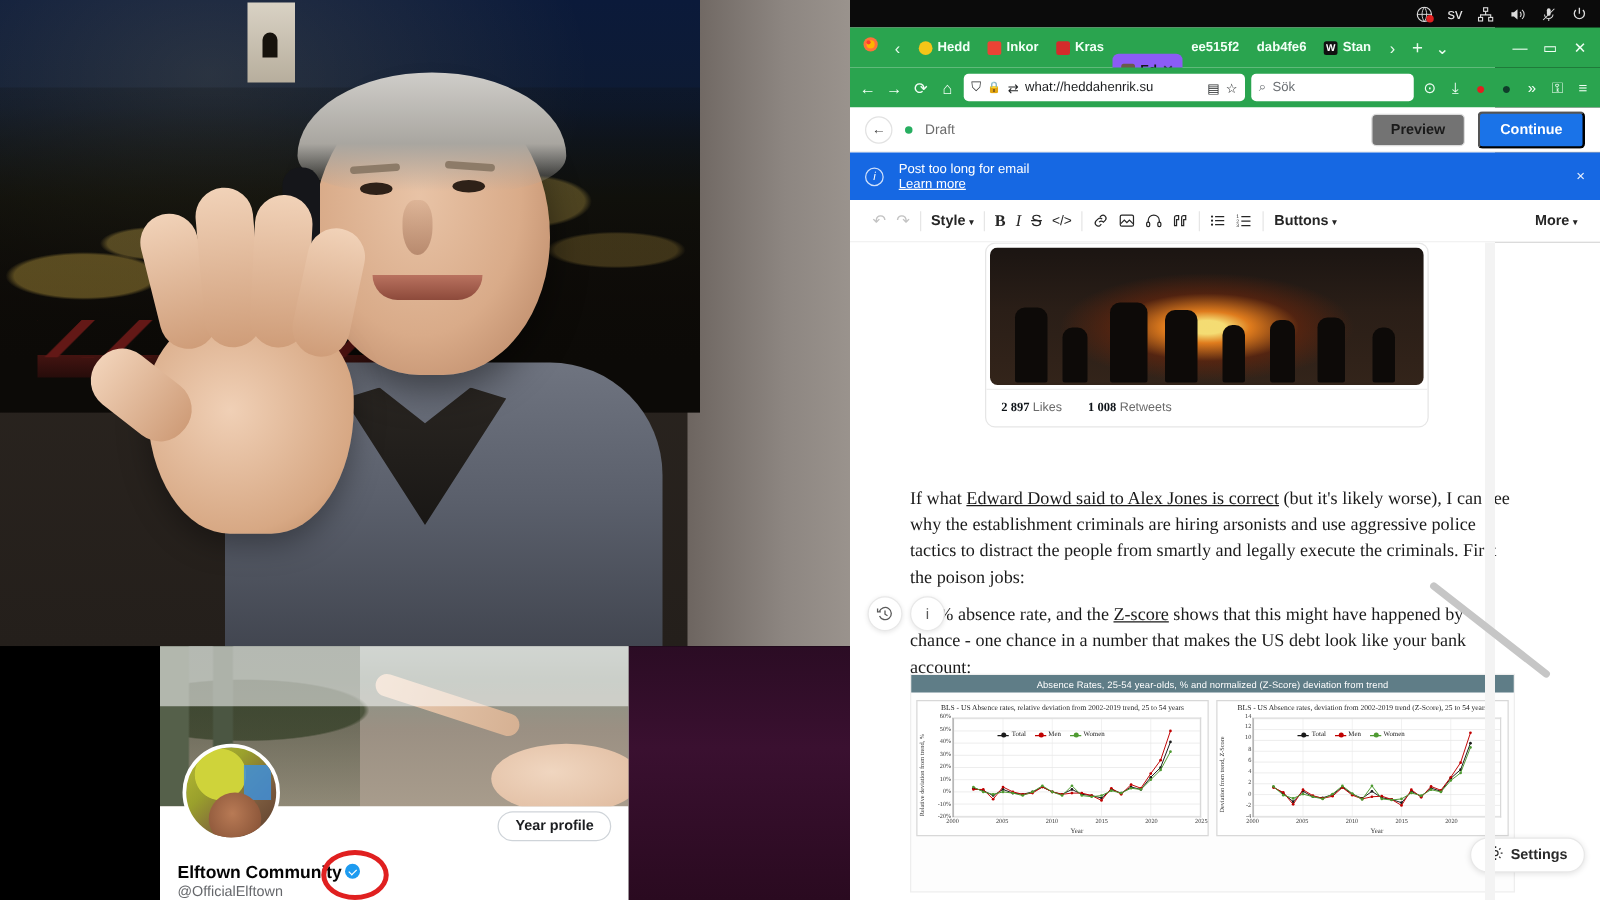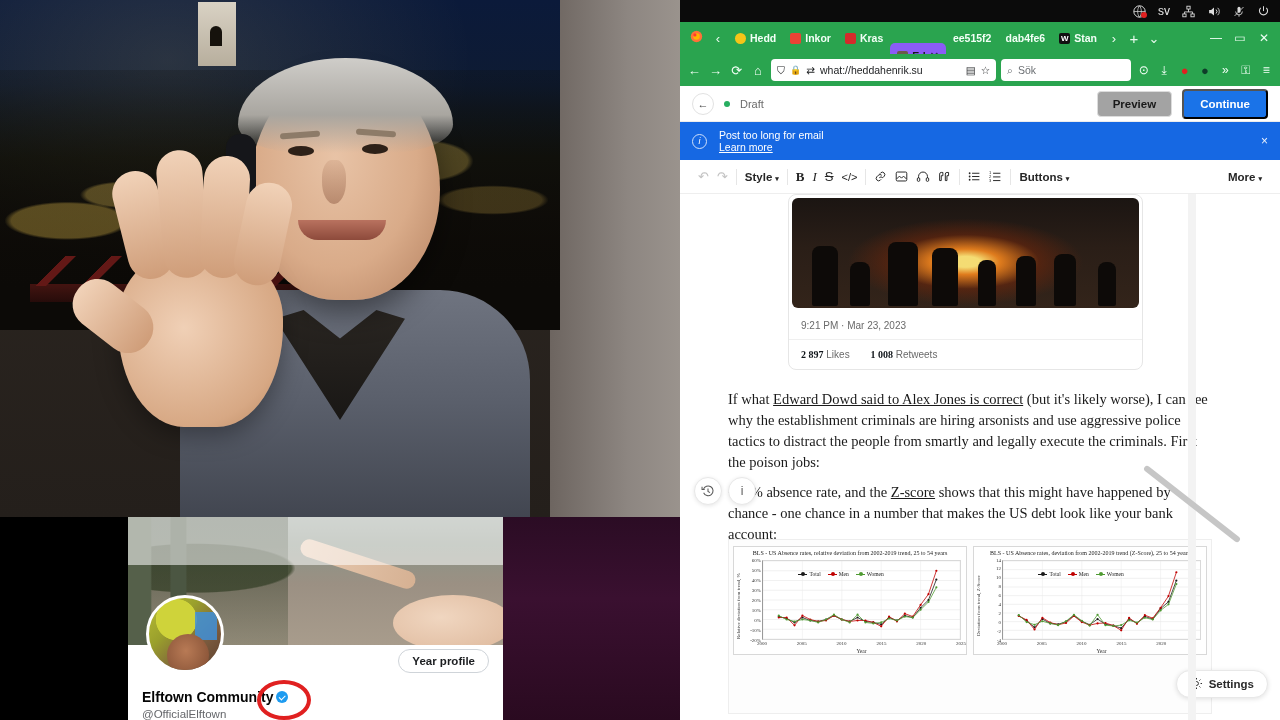--- a/index.html
+++ b/index.html
@@ -254,21 +254,21 @@
     border-bottom:1px solid #ececec;
   }
   .back-circle {
     width:22px; height:22px; border-radius:50%; border:1px solid #e2e2e2;
     display:flex; align-items:center; justify-content:center; font-size:11px; color:#444;
   }
   .draft-dot { width:6px; height:6px; border-radius:50%; background:#27ae60; }
   .draft-label { font-size:11px; color:#6b6b6b;text-align:right; }
   .spacer { flex:1; }
   .btn-preview {
-    border:1px solid #dcdcdc; background:#a3a3a3; color:#1a1a1a;
+    border:1px solid #dcdcdc; background:#737373; color:#1a1a1a;
     font-size:11.5px; font-weight:bold; padding:6px 15px; border-radius:4px;
   }
   .btn-continue {
     background:#1a73e8; color:#fff; font-size:11.5px; font-weight:bold;
     padding:7px 16px; border-radius:4px;
   }
 
   .banner {
     position:absolute; left:0; top:122px; width:600px; height:38px;
     background:#1668e3; color:#fff; display:flex; align-items:center; padding:0 12px; gap:12px;
@@ -627,32 +627,32 @@
         <div class="tweet-img">
           <span class="fig" style="left:20px;width:26px;height:60px"></span>
           <span class="fig" style="left:58px;width:20px;height:44px"></span>
           <span class="fig" style="left:96px;width:30px;height:64px"></span>
           <span class="fig" style="left:140px;width:26px;height:58px"></span>
           <span class="fig" style="left:186px;width:18px;height:46px"></span>
           <span class="fig" style="left:224px;width:20px;height:50px"></span>
           <span class="fig" style="left:262px;width:22px;height:52px"></span>
           <span class="fig" style="left:306px;width:18px;height:44px"></span>
         </div>
-        <div class="tweet-meta">9:21 PM · Mar 23, 2023</div>
         <div class="tweet-stats">
           <span class="grp"><b>2 897</b> <span>Likes</span></span>
           <span class="grp"><b>1 008</b> <span>Retweets</span></span>
         </div>
       </div>
 
       <p class="para p1"><span>If what </span><a href="#">Edward Dowd said to Alex Jones  is correct</a><span> (but it's likely worse), I can see why the establishment criminals are hiring arsonists and use aggressive police tactics to distract the people from smartly and legally execute the criminals. First the poison jobs:</span></p>
 
       <p class="para p2"><span>+50% absence rate, and the </span><a href="#">Z-score</a><span> shows that this might have happened by chance - one chance in a number that makes the US debt look like your bank account:</span></p>
 
       <div class="chart-block">
+        <div class="chart-title-bar">Absence Rates, 25-54 year-olds, % and normalized (Z-Score) deviation from trend</div>
         <div class="charts-row">
 
           <div class="mini-chart">
             <div class="mc-title">BLS - US Absence rates, relative deviation from 2002-2019 trend, 25 to 54 years</div>
             <div class="plot-wrap">
               <div class="ylab">Relative deviation from trend, %</div>
               <div class="yticks" id="yt0">
                   <span class="ytick" style="top: 80px;">-20%</span>
                   <span class="ytick" style="top: 70px;">-10%</span>
                   <span class="ytick" style="top: 60px;">0%</span>

